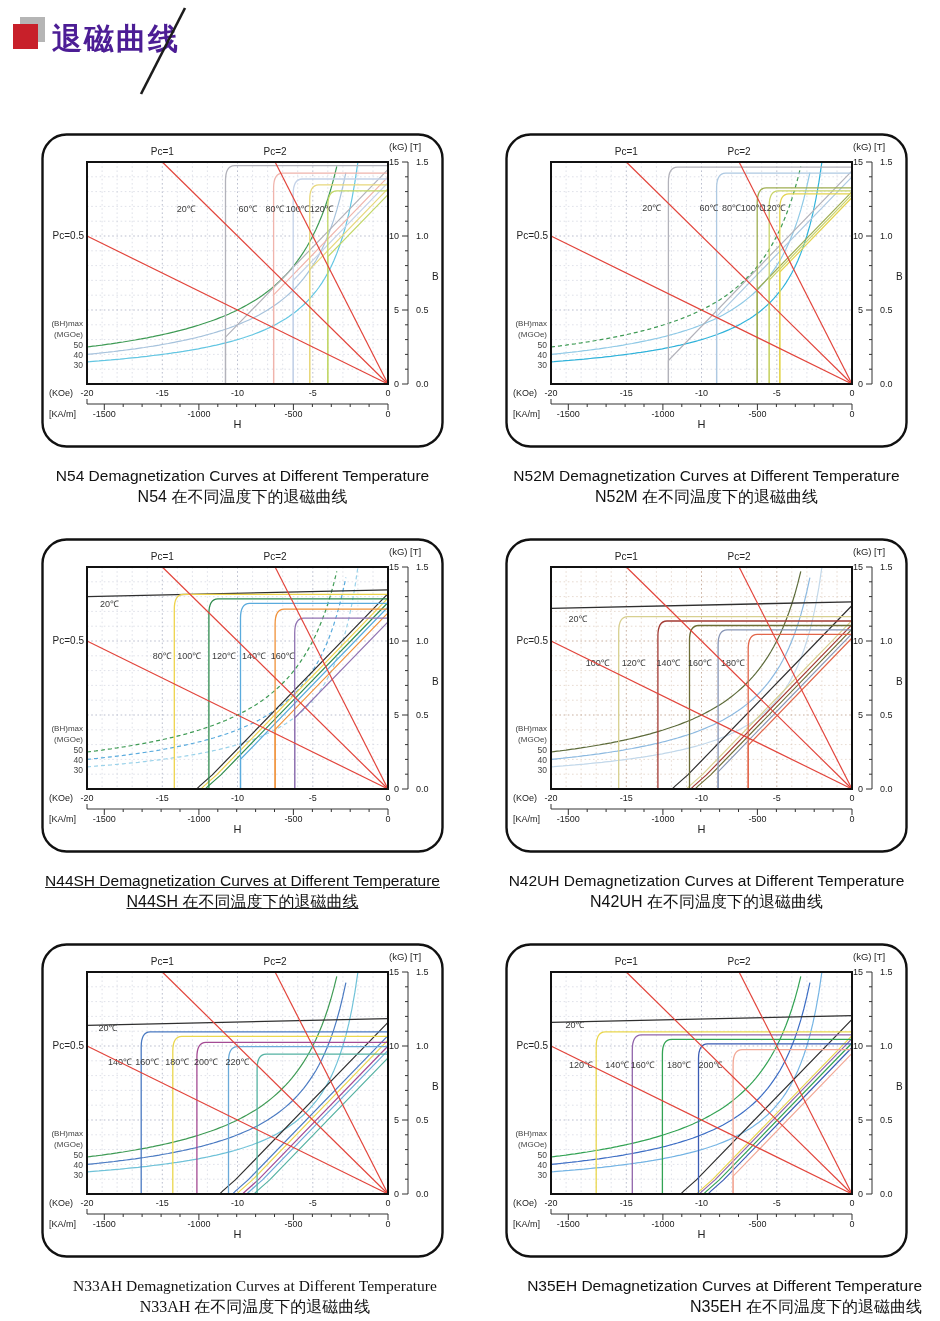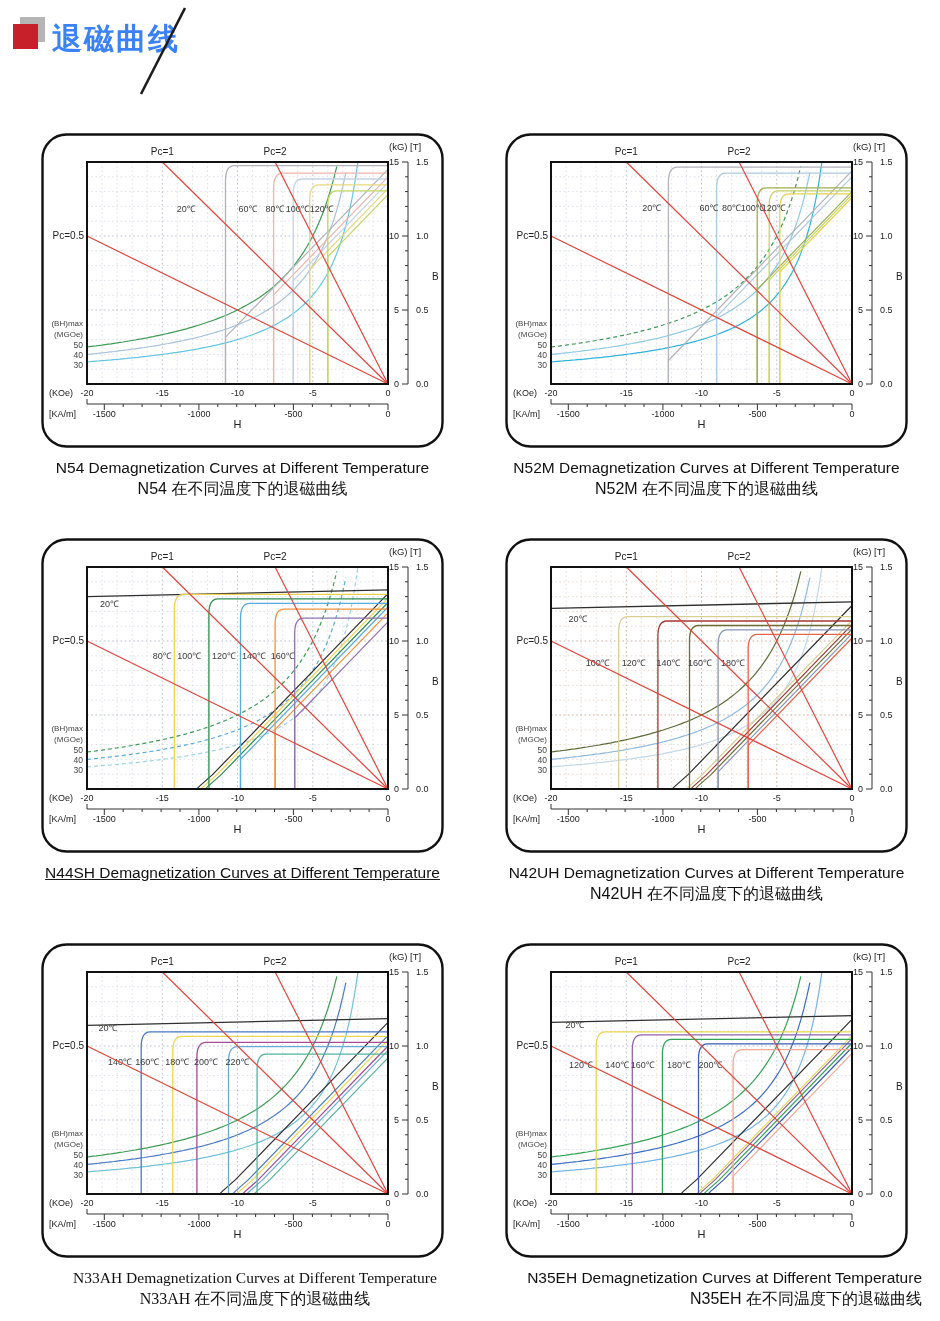--- a/index.html
+++ b/index.html
@@ -2,27 +2,27 @@
 <html><head>
 <meta charset="utf-8">
 <style>
   html,body{margin:0;padding:0;background:#ffffff;}
   .page{position:relative;width:940px;height:1321px;background:#ffffff;overflow:hidden;
         font-family:"Liberation Sans", sans-serif;color:#1a1a1a;}
   
   .hdr{position:absolute;left:0;top:0;width:940px;height:110px;}
   .sq-shadow{position:absolute;left:20px;top:17px;width:25px;height:25px;background:#b5b5b5;}
   .sq-red{position:absolute;left:13px;top:24px;width:25px;height:25px;background:#c8202a;}
-  .title-zh{position:absolute;left:52px;top:19px;font-size:30px;font-weight:bold;color:#3b82f6;letter-spacing:2px;}
+  .title-zh{position:absolute;left:52px;top:19px;font-size:30px;font-weight:bold;color:#4c1d95;letter-spacing:2px;}
   .slash{position:absolute;left:128px;top:4px;}
   .title-en{position:absolute;left:152px;top:49px;font-size:24px;letter-spacing:-0.3px;color:#1a1a1a;}
   
   .panel{position:absolute;width:403px;height:315px;}
   .cap{position:absolute;width:460px;text-align:center;}
-  .cap .en{font-size:15.5px;color:#111;}
+  .cap .en{font-size:15.5px;color:#111;margin-top:8px;}
   .cap .zh{font-size:16px;color:#111;margin-top:2px;}
   svg text{font-family:"Liberation Sans", sans-serif;}
 </style>
 </head>
 <body>
 
 <div class="page">
   <div class="hdr">
     <div class="sq-shadow"></div>
     <div class="sq-red"></div>
@@ -445,20 +445,21 @@
           <text x="8" y="284" font-size="9" text-anchor="start" fill="#222">[KA/m]</text>
           <text x="196.5" y="295" font-size="11" text-anchor="middle" fill="#222">H</text>
           <text x="42" y="193.3" font-size="8" text-anchor="end" fill="#444">(BH)max</text>
           <text x="42" y="203.6" font-size="8" text-anchor="end" fill="#444">(MGOe)</text>
           <text x="42" y="214.7" font-size="8.5" text-anchor="end" fill="#444">50</text>
           <text x="42" y="225.1" font-size="8.5" text-anchor="end" fill="#444">40</text>
           <text x="42" y="234.7" font-size="8.5" text-anchor="end" fill="#444">30</text>
         </svg></div>
       <div class="cap" style="left: 12.5px; top: 864px; text-decoration: underline;">
         <div class="en">N44SH Demagnetization Curves at Different Temperature</div>
+        <div class="zh">N44SH 在不同温度下的退磁曲线</div>
       </div>
       <div class="panel" style="left: 505px; top: 538px;"><svg width="403" height="315" viewBox="0 0 403 315">
           <rect x="1.5" y="1.5" width="400" height="312" rx="24" fill="#ffffff" stroke="#111111" stroke-width="2.4"></rect>
           <g>
             <line x1="61.1" y1="29" x2="61.1" y2="251" stroke="#d6c3b2" stroke-width="0.6" stroke-dasharray="1.6 2.6"></line>
             <line x1="76.1" y1="29" x2="76.1" y2="251" stroke="#d6c3b2" stroke-width="0.6" stroke-dasharray="1.6 2.6"></line>
             <line x1="91.2" y1="29" x2="91.2" y2="251" stroke="#d6c3b2" stroke-width="0.6" stroke-dasharray="1.6 2.6"></line>
             <line x1="106.2" y1="29" x2="106.2" y2="251" stroke="#d6c3b2" stroke-width="0.6" stroke-dasharray="1.6 2.6"></line>
             <line x1="121.3" y1="29" x2="121.3" y2="251" stroke="#c4a896" stroke-width="0.9" stroke-dasharray="1.6 2.6"></line>
             <line x1="136.3" y1="29" x2="136.3" y2="251" stroke="#d6c3b2" stroke-width="0.6" stroke-dasharray="1.6 2.6"></line>

